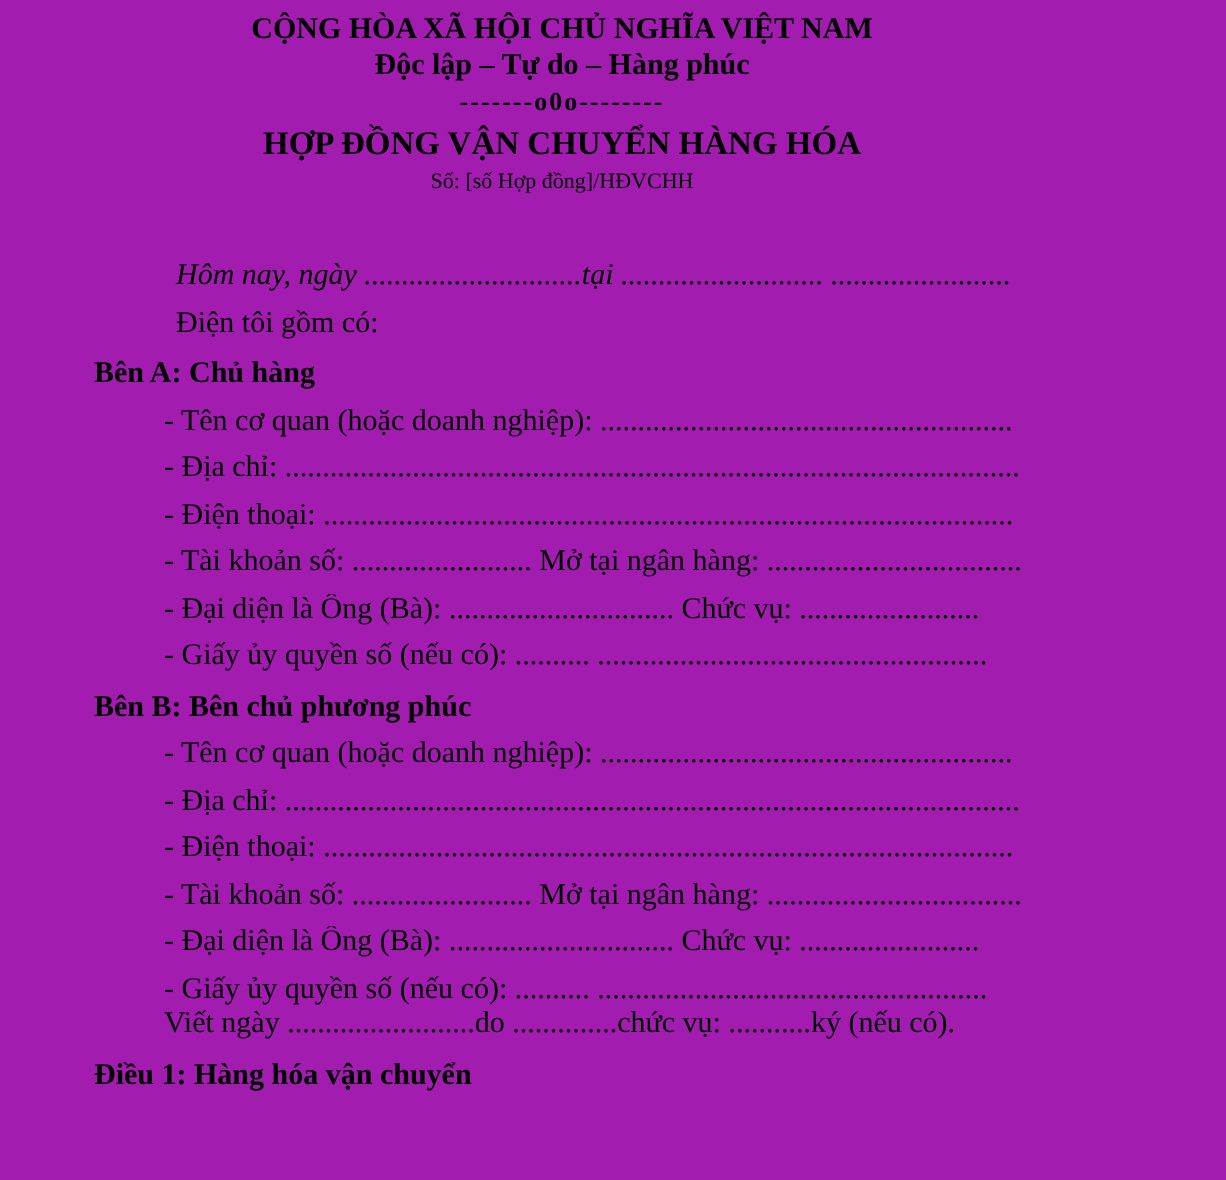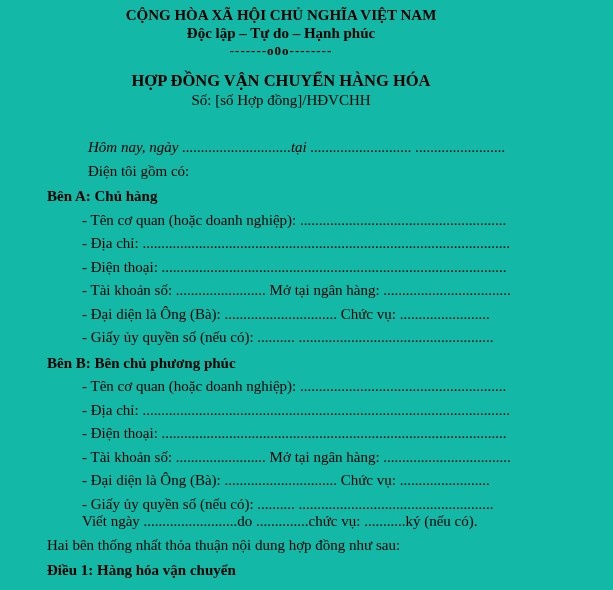--- a/index.html
+++ b/index.html
@@ -9,31 +9,31 @@
     color: #000000;
     font-family: "Liberation Serif", "DejaVu Serif", serif;
     font-size: 15px;
   }
   .page {
     box-sizing: border-box;
     width: 613px;
     height: 590px;
     padding: 6px 98px 0 47px;
     overflow: hidden;
-    background: #14b8a6;
+    background: #a21caf;
   }
   
   .nat-header p { margin: 0; text-align: center; }
   .nat-title   { font-weight: bold; font-size: 15px; line-height: 18px; }
   .nat-motto   { font-weight: bold; font-size: 15px; line-height: 18px; }
   .nat-divider { font-size: 13px; line-height: 17px; letter-spacing: 1px; font-weight: bold; }
   
-  .title-block { text-align: center; margin-top: 11px; }
+  .title-block { text-align: center; margin-top: 2px; }
   .contract-title  { margin: 0; font-size: 16.5px; font-weight: bold; line-height: 21px; }
-  .contract-number { margin: 0; font-size: 15px; line-height: 18px; }
+  .contract-number { margin: 0; font-size: 11px; line-height: 18px; }
   
   .doc-body { margin-top: 30px; }
   .doc-body p, .doc-body h2 {
     margin: 0 0 6px 0;
     line-height: 17.5px;
     font-size: 15px;
     font-weight: normal;
   }
   .doc-body h2 { font-weight: bold; margin-top: 8px; }
   .indent  { padding-left: 41px; }
@@ -41,21 +41,21 @@
   .italic  { font-style: italic; }
   .doc-line { white-space: nowrap; overflow: hidden; }
 </style>
 </head>
 <body>
 
 <div class="page">
 
   <header class="nat-header">
     <p class="nat-title">CỘNG HÒA XÃ HỘI CHỦ NGHĨA VIỆT NAM</p>
-    <p class="nat-motto">Độc lập – Tự do – Hạnh phúc</p>
+    <p class="nat-motto">Độc lập – Tự do – Hàng phúc</p>
     <p class="nat-divider">-------o0o--------</p>
   </header>
 
   <section class="title-block">
     <h1 class="contract-title">HỢP ĐỒNG VẬN CHUYỂN HÀNG HÓA</h1>
     <p class="contract-number">Số: [số Hợp đồng]/HĐVCHH</p>
   </section>
 
   <section class="doc-body">
 
@@ -71,19 +71,18 @@
     <p class="item"><span class="doc-line">- Giấy ủy quyền số (nếu có): .......... ....................................................</span><br></p>
 
     <h2>Bên B: Bên chủ phương phúc</h2>
     <p class="doc-line item">- Tên cơ quan (hoặc doanh nghiệp): .......................................................</p>
     <p class="doc-line item">- Địa chỉ: ..................................................................................................</p>
     <p class="doc-line item">- Điện thoại: ............................................................................................</p>
     <p class="doc-line item">- Tài khoản số: ........................ Mở tại ngân hàng: ..................................</p>
     <p class="doc-line item">- Đại diện là Ông (Bà): .............................. Chức vụ: ........................</p>
     <p class="item"><span class="doc-line">- Giấy ủy quyền số (nếu có): .......... ....................................................</span><br><span class="doc-line">Viết ngày  .........................do ..............chức vụ:  ...........ký (nếu có).</span></p>
 
-    <p>Hai bên thống nhất thỏa thuận nội dung hợp đồng như sau:</p>
 
     <h2>Điều 1: Hàng hóa vận chuyển</h2>
 
   </section>
 
 </div>
 
 </body></html>

